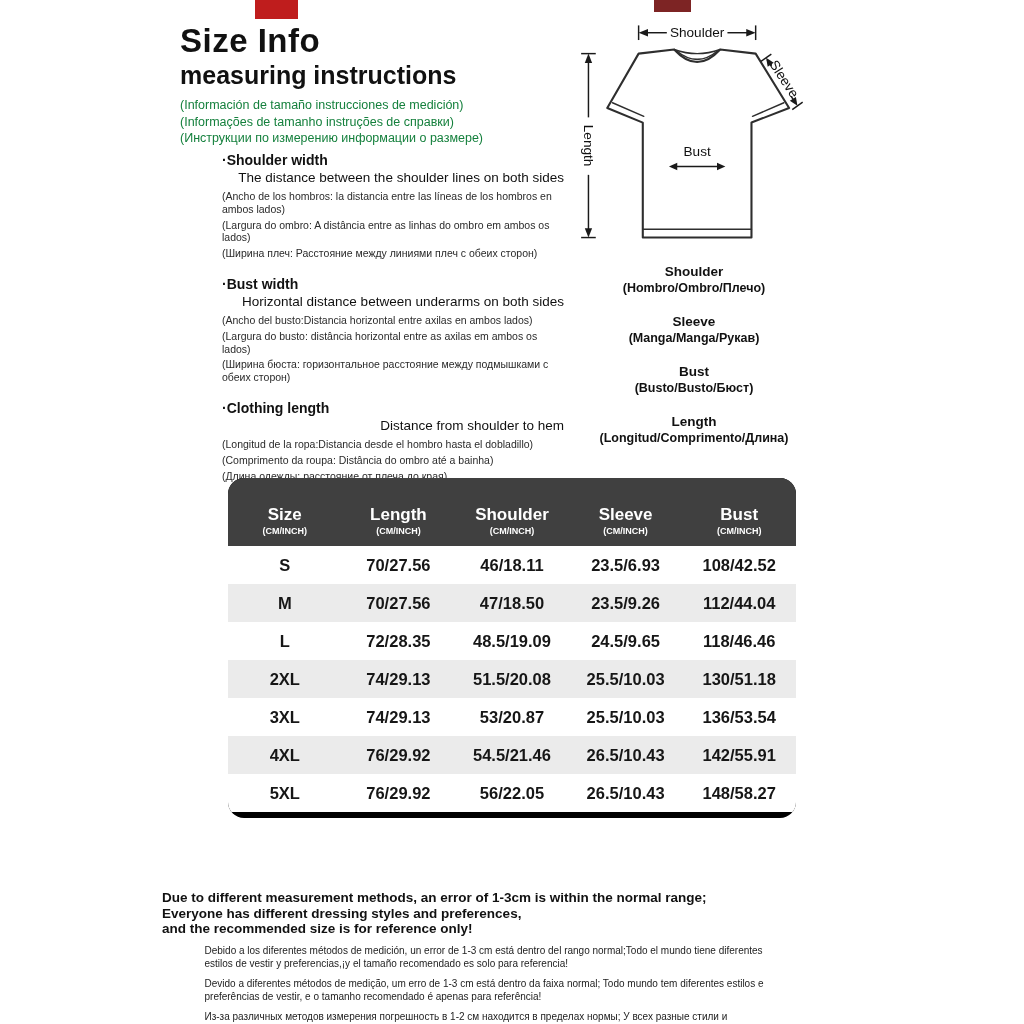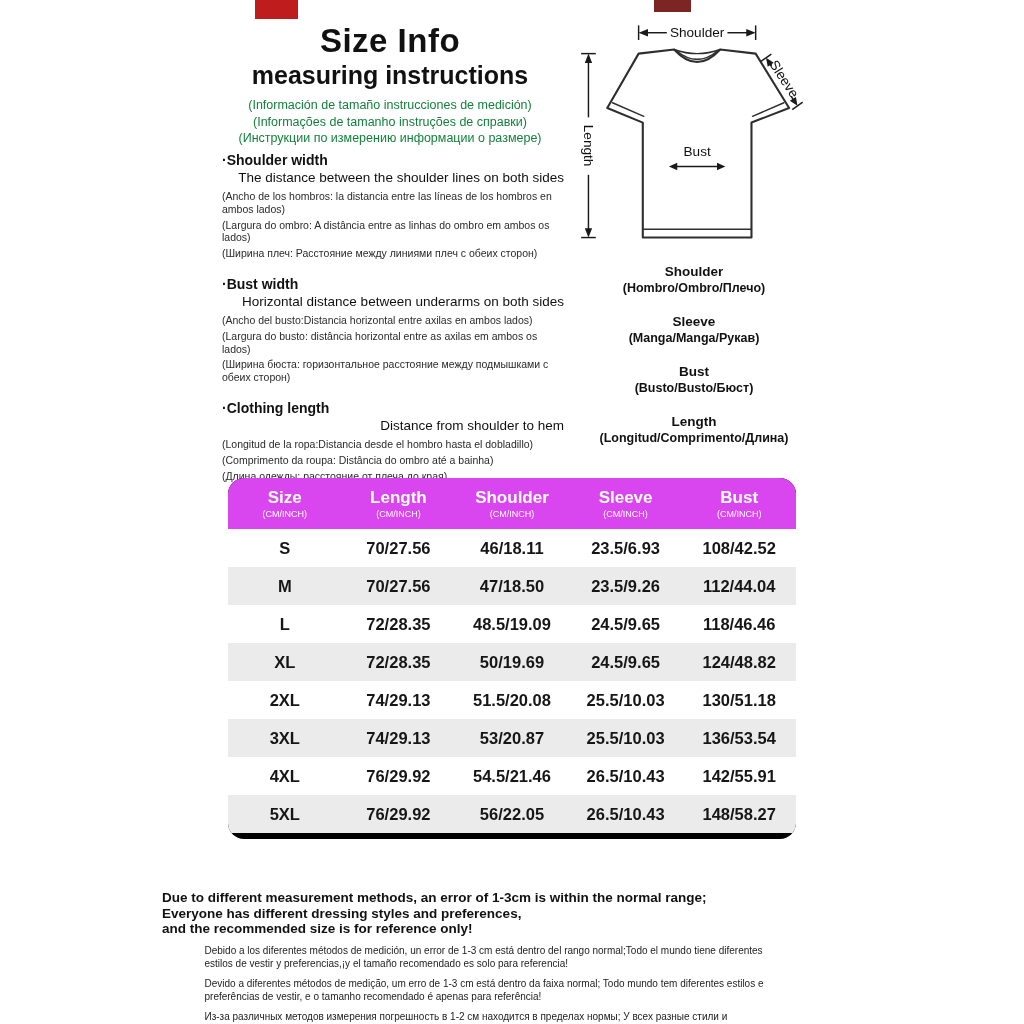--- a/index.html
+++ b/index.html
@@ -3,43 +3,43 @@
 <meta charset="utf-8">
 <style>
   * { margin:0; padding:0; box-sizing:border-box; }
   html,body { width:1024px; height:1024px; }
   body { font-family:"Liberation Sans","DejaVu Sans",sans-serif; background:#ffffff; color:#111; }
   .page { position:relative; width:1024px; height:1024px; overflow:hidden; background:#fff; }
 
   .mark-left { position:absolute; left:255px; top:0; width:43px; height:19px; background:#bf1d1d; }
   .mark-center { position:absolute; left:654px; top:0; width:37px; height:12px; background:#7d2424; }
 
-  .header { position:absolute; left:180px; top:22px; width:420px; text-align:center; }
+  .header { position:absolute; left:180px; top:22px; width:420px; }
   .title { font-size:33px; font-weight:bold; letter-spacing:.5px; }
   .subtitle { font-size:25px; font-weight:bold; margin-top:1px; }
   .header-trans { margin-top:7px; font-size:12.5px; line-height:1.32; color:#15803d; }
 
   .sections { position:absolute; left:222px; top:152px; width:342px; }
   .section { margin-bottom:16px; }
   .section-title { font-size:14px; font-weight:bold; margin-bottom:2px; }
   .section-desc { font-size:13.5px; margin-bottom:5px; color:#101010;text-align:right; }
   .section-trans div { font-size:10.5px; line-height:1.22; color:#2a2a2a; margin-bottom:3px; }
 
   .diagram-col { position:absolute; left:568px; top:18px; width:252px; text-align:center; }
   .legend { margin-top:14px; }
   .legend-item { margin-bottom:19px; }
   .legend-term { font-size:13.5px; font-weight:bold; }
   .legend-trans { font-size:12.5px; margin-top:2px;font-weight:bold; }
 
   .table-wrap { position:absolute; left:228px; top:478px; width:568px; background:#000;
                 border-radius:16px; overflow:hidden; padding-bottom:6px; }
   table { width:100%; border-collapse:collapse; table-layout:fixed; }
-  thead th { background:#d946ef; color:#fff; padding:10px 0 10px; }
+  thead th { background:#404040; color:#fff; padding:27px 0 10px; }
   .col-label { display:block; font-size:17px; font-weight:bold; line-height:20px; }
-  .col-unit  { display:block; font-size:9px; font-weight:normal; margin-top:1px; }
+  .col-unit  { display:block; font-size:9px; font-weight:bold; margin-top:1px; }
   tbody td { text-align:center; font-size:16.5px; font-weight:bold; padding:9.5px 0;
              line-height:19px; color:#161616; }
   tbody tr:nth-child(odd)  { background:#ffffff; }
   tbody tr:nth-child(even) { background:#ebebeb; }
 
   .footer { position:absolute; left:162px; top:890px; width:660px; text-align:left; }
   .notice-line { font-size:13.5px; font-weight:bold; line-height:1.16; }
   .footer-trans { font-size:10px; line-height:1.3; color:#1c1c1c; margin:7px auto 0; max-width:575px; }
 
   .tshirt-svg text { font-family:"Liberation Sans","DejaVu Sans",sans-serif; }
@@ -210,27 +210,20 @@
           <td>112/44.04</td>
         </tr>
         <tr>
           <td>L</td>
           <td>72/28.35</td>
           <td>48.5/19.09</td>
           <td>24.5/9.65</td>
           <td>118/46.46</td>
         </tr>
         <tr>
-          <td>XL</td>
-          <td>72/28.35</td>
-          <td>50/19.69</td>
-          <td>24.5/9.65</td>
-          <td>124/48.82</td>
-        </tr>
-        <tr>
           <td>2XL</td>
           <td>74/29.13</td>
           <td>51.5/20.08</td>
           <td>25.5/10.03</td>
           <td>130/51.18</td>
         </tr>
         <tr>
           <td>3XL</td>
           <td>74/29.13</td>
           <td>53/20.87</td>

